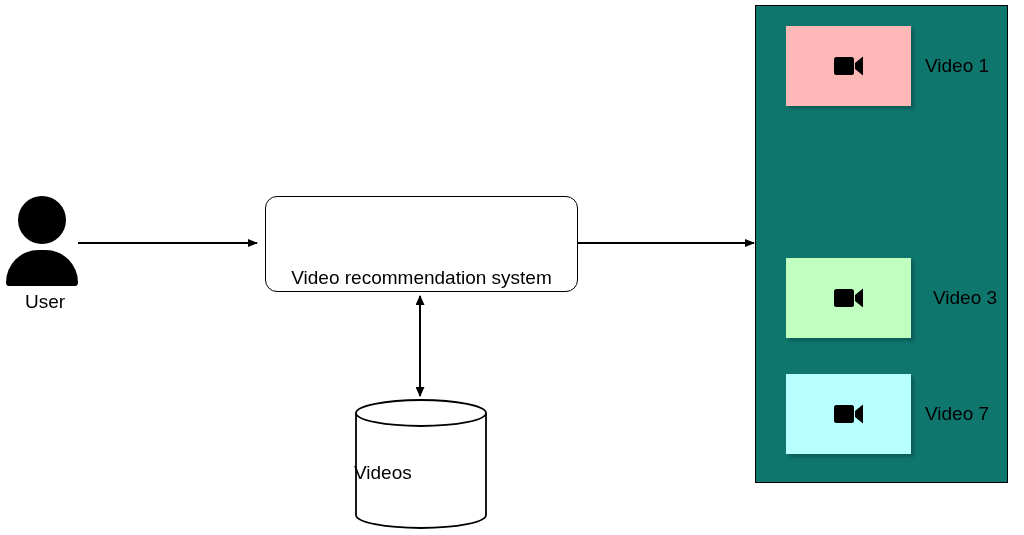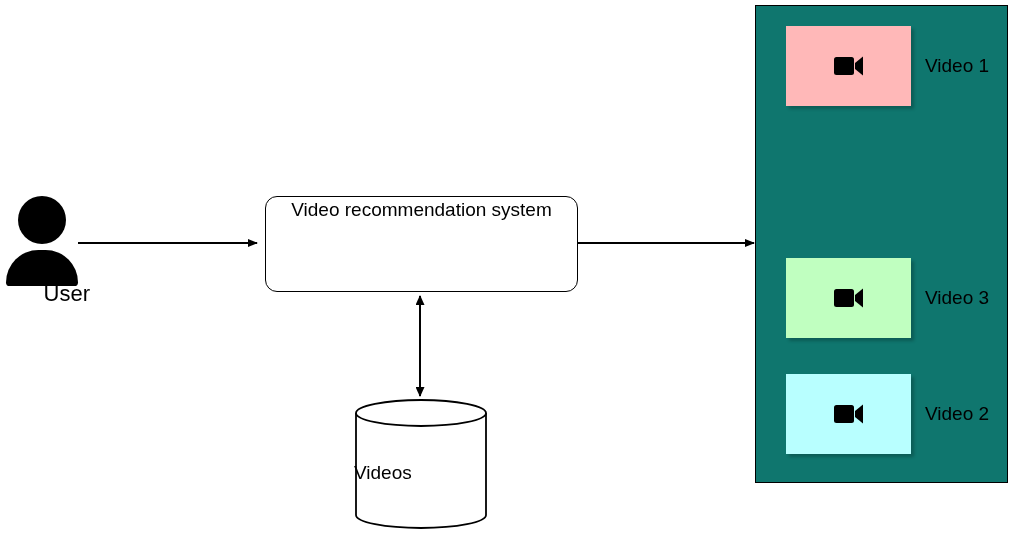--- a/index.html
+++ b/index.html
@@ -41,41 +41,41 @@
     left: 0px;
     top: 54px;
     width: 72px;
     height: 36px;
     background: #000000;
     border-radius: 36px 36px 4px 4px;
   }
   #user-label {
     position: absolute;
     left: -6px;
-    top: 87px;
+    top: 95px;
     width: 90px;
-    text-align: right;
-    font-size: 22px;
+    text-align: center;
+    font-size: 19px;
     line-height: 22px;
     white-space: nowrap;
   }
 
   
   #system-box {
     position: absolute;
     left: 265px;
     top: 196px;
     width: 313px;
     height: 96px;
     border: 1.6px solid #000000;
     border-radius: 12px;
     background: #ffffff;
     box-sizing: border-box;
     display: flex;
-    align-items: flex-start;
+    align-items: flex-end;
     justify-content: center;
   }
   #system-box-label {
     font-size: 19px;
     line-height: 26px;
     text-align: center;
     padding: 0 14px;
   }
 
   
@@ -217,36 +217,36 @@
       <div class="video-thumb" style="background: rgb(255, 184, 184);">
         <svg width="30" height="22" viewBox="0 0 30 22">
           <rect x="0" y="2" width="20" height="18" rx="2.5" fill="#000000"></rect>
           <path d="M21,8 L29,1.5 L29,20.5 L21,14 z" fill="#000000"></path>
         </svg>
       </div>
       <div class="video-label">Video 1</div>
     </div>
 
 
-    <div class="video-row" style="top:252px;">
+    <div class="video-row" style="top:252px;gap:8px;">
       <div class="video-thumb" style="background: rgb(192, 255, 192);">
         <svg width="30" height="22" viewBox="0 0 30 22">
           <rect x="0" y="2" width="20" height="18" rx="2.5" fill="#000000"></rect>
           <path d="M21,8 L29,1.5 L29,20.5 L21,14 z" fill="#000000"></path>
         </svg>
       </div>
       <div class="video-label">Video 3</div>
     </div>
 
     <div class="video-row" style="top:368px;">
       <div class="video-thumb" style="background: rgb(184, 255, 255);">
         <svg width="30" height="22" viewBox="0 0 30 22">
           <rect x="0" y="2" width="20" height="18" rx="2.5" fill="#000000"></rect>
           <path d="M21,8 L29,1.5 L29,20.5 L21,14 z" fill="#000000"></path>
         </svg>
       </div>
-      <div class="video-label">Video 2</div>
+      <div class="video-label">Video 7</div>
     </div>
 
   </div>
 
 
 </div>
 
 </body></html>

